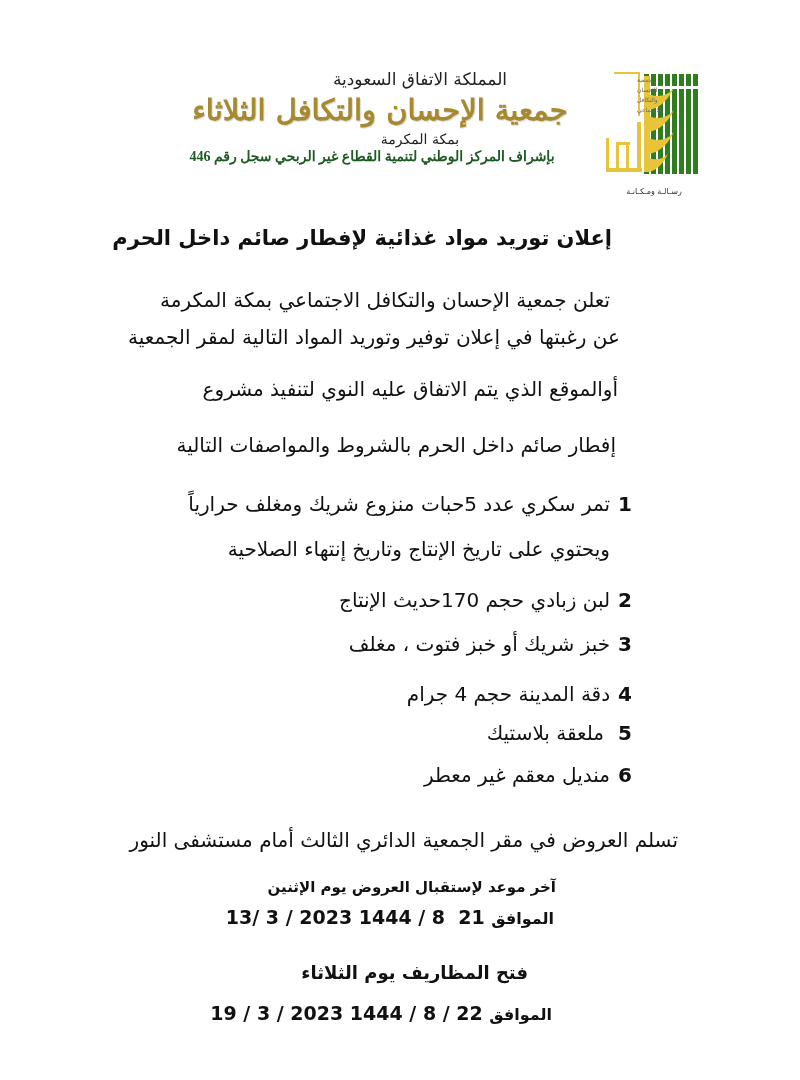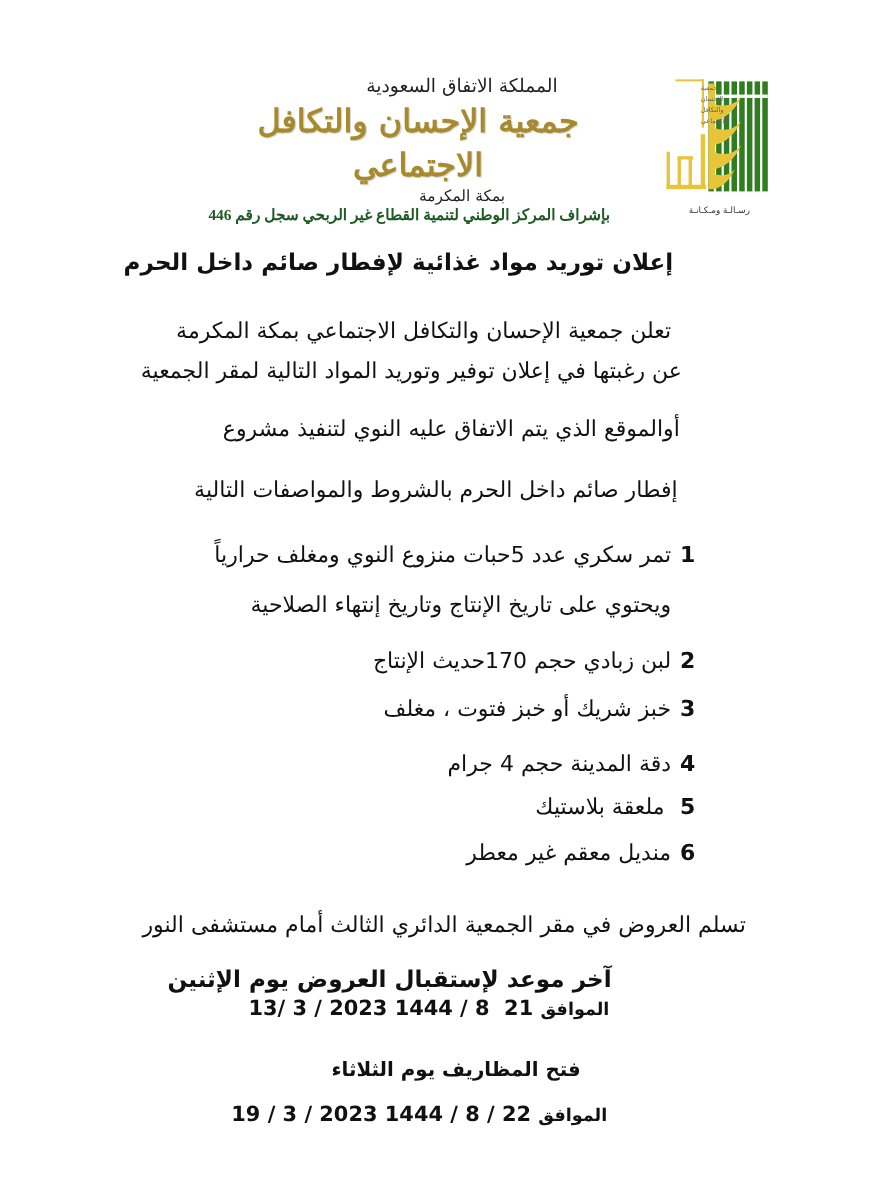--- a/index.html
+++ b/index.html
@@ -95,21 +95,21 @@
   }
   .bold-line {
     font-weight: bold;
   }
 </style>
 </head>
 <body>
 
 <div class="header-text">
   <div class="kingdom">المملكة الاتفاق السعودية</div>
-  <div class="assoc-name">جمعية الإحسان والتكافل الاجتماعي</div>
+  <div class="assoc-name">جمعية الإحسان والتكافل الثلاثاء</div>
   <div class="city">بمكة المكرمة</div>
   <div class="supervision">بإشراف المركز الوطني لتنمية القطاع غير الربحي سجل رقم 446</div>
 </div>
 
 <div class="logo">
   <svg width="100" height="126" viewBox="0 0 100 126" xmlns="http://www.w3.org/2000/svg">
 
     <g fill="#2f7d1e">
       <rect x="40" y="2" width="5" height="100"></rect>
       <rect x="47" y="2" width="5" height="100"></rect>
@@ -155,21 +155,21 @@
 </div>
 
 <div class="line title">إعلان توريد مواد غذائية لإفطار صائم داخل الحرم</div>
 
 <div class="line para" style="right:190px; top:288px;">تعلن جمعية الإحسان والتكافل الاجتماعي بمكة المكرمة</div>
 <div class="line para" style="right:180px; top:325px;">عن رغبتها في إعلان توفير وتوريد المواد التالية لمقر الجمعية</div>
 <div class="line para" style="right:182px; top:377px;">أوالموقع الذي يتم الاتفاق عليه النوي لتنفيذ مشروع</div>
 <div class="line para" style="right:184px; top:433px;">إفطار صائم داخل الحرم بالشروط والمواصفات التالية</div>
 
 <div class="line item" style="right:168px; top:492px;">
-  <span class="num">1</span><span>تمر سكري عدد 5حبات منزوع النوي ومغلف حرارياً</span>
+  <span class="num">1</span><span>تمر سكري عدد 5حبات منزوع شريك ومغلف حرارياً</span>
 </div>
 <div class="line item" style="right:190px; top:537px;">ويحتوي على تاريخ الإنتاج وتاريخ إنتهاء الصلاحية</div>
 
 <div class="line item" style="right:168px; top:588px;">
   <span class="num">2</span><span>لبن زبادي حجم 170حديث الإنتاج</span>
 </div>
 
 <div class="line item" style="right:168px; top:632px;">
   <span class="num">3</span><span>خبز شريك أو خبز فتوت ، مغلف</span>
 </div>
@@ -181,21 +181,21 @@
 <div class="line item" style="right:168px; top:721px;">
   <span class="num" style="margin-left:14px;">5</span><span>ملعقة بلاستيك</span>
 </div>
 
 <div class="line item" style="right:168px; top:763px;">
   <span class="num">6</span><span>منديل معقم غير معطر</span>
 </div>
 
 <div class="line para" style="right:122px; top:828px; font-size:20px;">تسلم العروض في مقر الجمعية الدائري الثالث أمام مستشفى النور</div>
 
-<div class="line bold-line" style="right:244px; top:878px; font-size:21px;">آخر موعد لإستقبال العروض يوم الإثنين</div>
+<div class="line bold-line" style="right:244px; top:878px; font-size:15px;">آخر موعد لإستقبال العروض يوم الإثنين</div>
 <div class="line bold-line" style="right:246px; top:906px; font-size:19px; direction:ltr;">
   <span>13/ 3 / 2023</span>
   <span style="font-size:16px;">الموافق</span>
   <span style="white-space:pre;">21  8 / 1444</span>
 </div>
 
 <div class="line bold-line" style="right:272px; top:962px; font-size:18px;">فتح المظاريف يوم الثلاثاء</div>
 <div class="line bold-line" style="right:248px; top:1002px; font-size:19px; direction:ltr;">
   <span>19 / 3 / 2023</span>
   <span style="font-size:16px;">الموافق</span>

